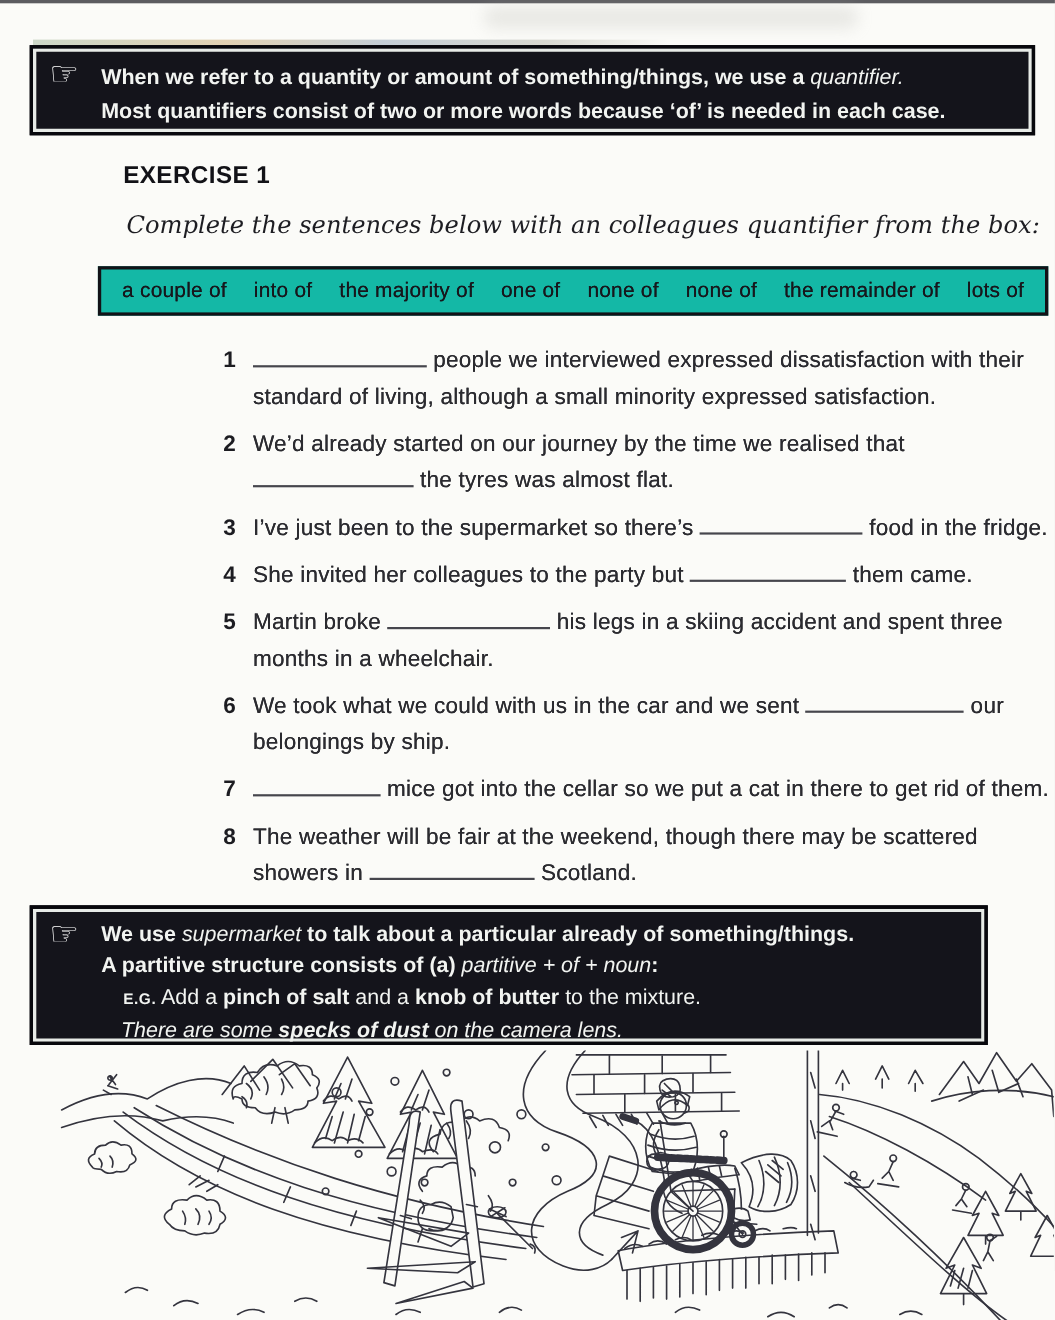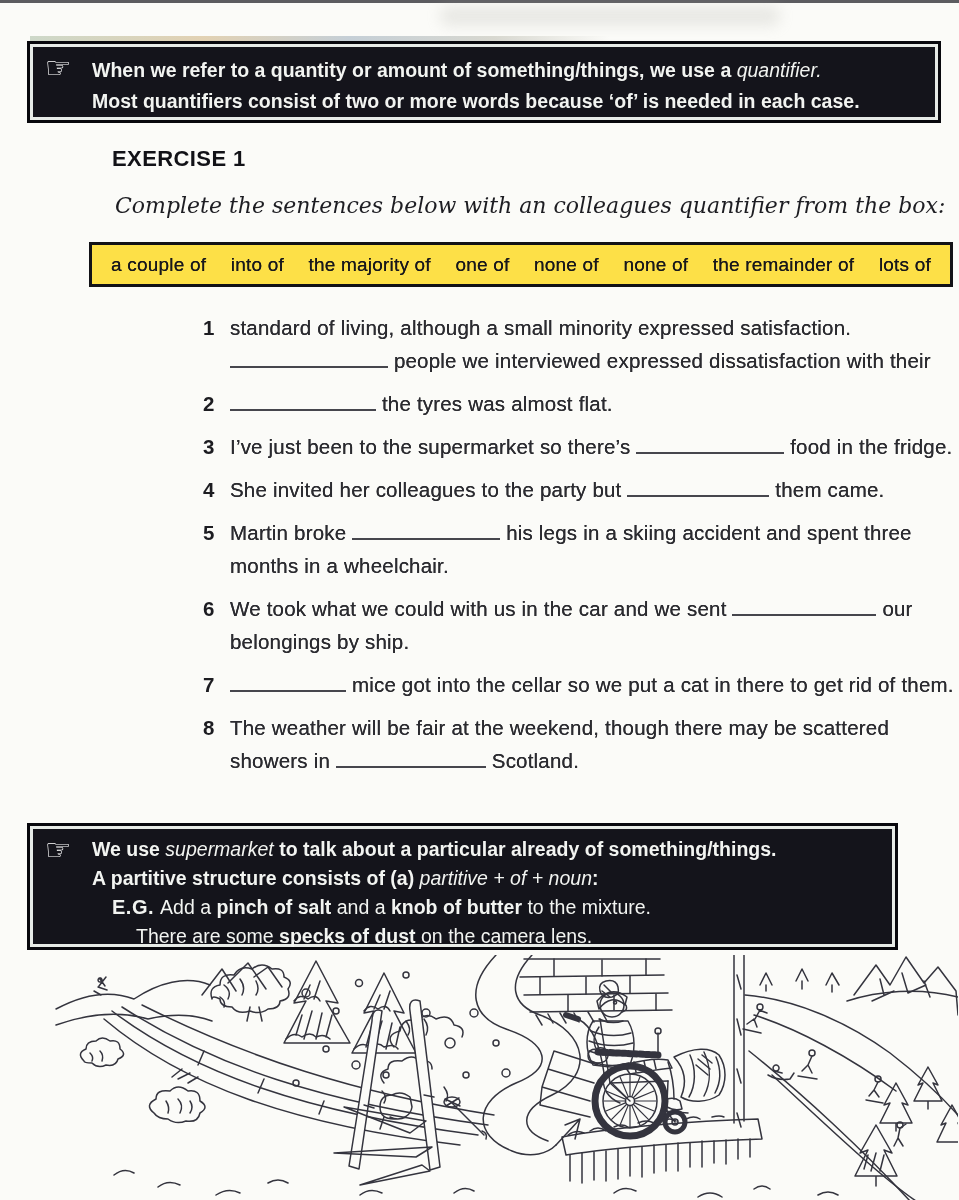--- a/index.html
+++ b/index.html
@@ -17,30 +17,30 @@
           font-family:"DejaVu Sans",sans-serif;}
   #banner-top{left:27px;top:41px;width:914px;height:82px;padding:11px 16px 8px 62px;
           font-size:19.5px;font-weight:bold;}
   #banner-top .bline{line-height:31px;}
   #banner-bottom{left:27px;top:823px;width:871px;height:127px;padding:9px 14px 6px 62px;
           font-size:19.5px;font-weight:bold;}
   #banner-bottom .bline{line-height:29px;}
   .bline{white-space:nowrap;}
   .bline .r{font-weight:normal;}
   .bline .i{font-weight:normal;font-style:italic;}
-  .bline .sc{font-weight:bold;font-size:20px;letter-spacing:.5px;}
+  .bline .sc{font-weight:bold;font-size:14px;letter-spacing:.5px;}
   .bline.ind1{margin-left:20px;}
-  .bline.ind2{margin-left:44px;}
+  .bline.ind2{margin-left:18px;font-style:italic;}
   
   .title{position:absolute;left:112px;top:146px;font-size:22px;font-weight:bold;color:#121217;
          letter-spacing:.4px;}
   .instruction{position:absolute;left:115px;top:193px;font-family:"DejaVu Serif",serif;
          font-style:italic;font-size:22px;color:#1d1d22;}
   
-  .wordbox{position:absolute;left:89px;top:242px;width:864px;height:45px;background:#fde047;
+  .wordbox{position:absolute;left:89px;top:242px;width:864px;height:45px;background:#14b8a6;
          border:3px solid #121217;box-sizing:border-box;display:flex;align-items:center;
          justify-content:space-between;padding:0 19px;}
   .wordbox span{font-size:19px;color:#17171c;letter-spacing:.2px;text-shadow:0 0 .5px #17171c;
          white-space:nowrap;}
   
   .sentences{position:absolute;left:203px;top:311px;width:752px;color:#2b2b30;font-size:20.5px;}
   .sent{display:flex;margin-bottom:10px;}
   .snum{width:27px;flex:none;font-weight:bold;line-height:33px;color:#1c1c21;}
   .stext{width:725px;}
   .sline{line-height:33px;white-space:nowrap;letter-spacing:.2px;text-shadow:0 0 .3px #2b2b30;}
@@ -75,27 +75,28 @@
       <span>none of</span>
       <span>none of</span>
       <span>the remainder of</span>
       <span>lots of</span>
     </div>
 
   <div class="sentences" id="sentences">
       <div class="sent">
         <div class="snum">1</div>
         <div class="stext">
+          <div class="sline fit"><span class="blank" style="width: 158px;"></span><span class="r"> people we interviewed expressed dissatisfaction with their</span></div>
           <div class="sline fit"><span class="r">standard of living, although a small minority expressed satisfaction.</span></div>
-          <div class="sline fit"><span class="blank" style="width: 158px;"></span><span class="r"> people we interviewed expressed dissatisfaction with their</span></div>
         </div>
       </div>
       <div class="sent">
         <div class="snum">2</div>
         <div class="stext">
+          <div class="sline fit"><span class="r">We’d already started on our journey by the time we realised that</span></div>
           <div class="sline fit"><span class="blank" style="width: 146px;"></span><span class="r"> the tyres was almost flat.</span></div>
         </div>
       </div>
       <div class="sent">
         <div class="snum">3</div>
         <div class="stext">
           <div class="sline fit"><span class="r">I’ve just been to the supermarket so there’s </span><span class="blank" style="width: 148px;"></span><span class="r"> food in the fridge.</span></div>
         </div>
       </div>
       <div class="sent">

